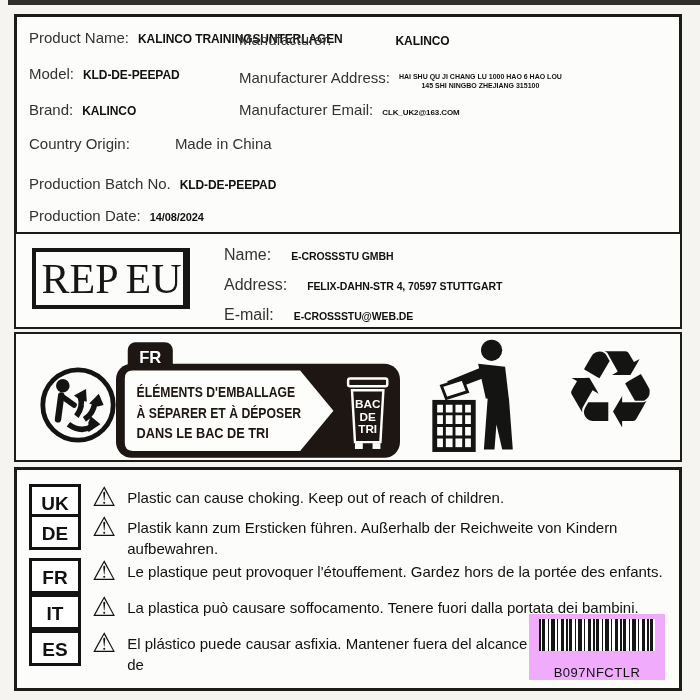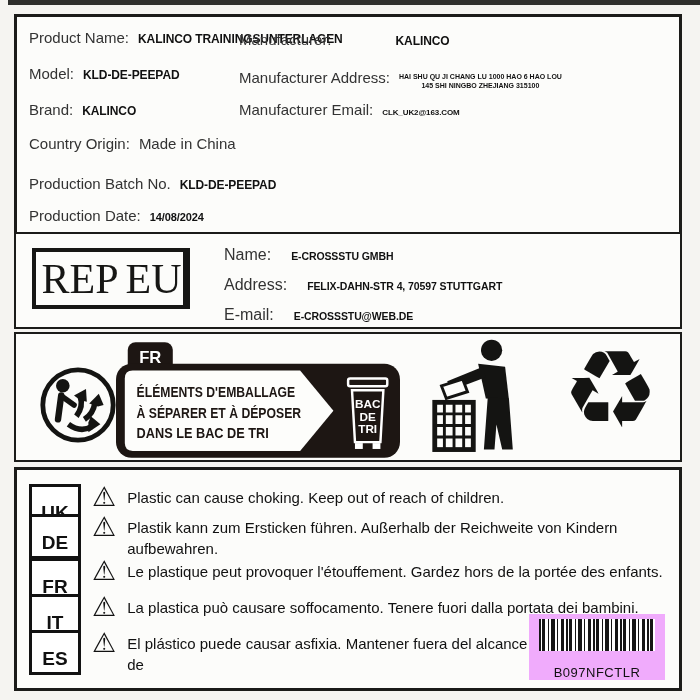--- a/index.html
+++ b/index.html
@@ -8,21 +8,21 @@
   .top-bar{position:absolute;left:8px;top:0;right:0;height:5px;background:#2e2e2c;}
 
   .box{position:absolute;left:14px;width:668px;background:#fcfcfa;border:3px solid #1b1b19;box-sizing:border-box;}
   .box2,.box3{border-width:2px;}
 
   
   .box1{top:14px;height:272px;}
   .field{position:absolute;display:flex;align-items:baseline;gap:9px;white-space:nowrap;}
   .lbl{font-size:15px;font-weight:400;color:#333;}
   .val{font-size:12px;font-weight:bold;color:#111;letter-spacing:-.1px;}
-  .val-plain{font-size:15px;font-weight:400;color:#333;}
+  .val-plain{font-size:15px;font-weight:400;color:#333;margin-left:36px;}
   .val-2line{font-size:7px;font-weight:bold;color:#111;line-height:9px;text-align:center;align-self:center;margin-top:3px;}
   .f-product{left:12px;top:12px;} .f-model{left:12px;top:48px;} .f-brand{left:12px;top:84px;}
   .f-origin{left:12px;top:118px;} .f-batch{left:12px;top:158px;} .f-date{left:12px;top:190px;}
   .f-manu{left:222px;top:14px;} .f-manu .val{margin-left:55px;}
   .f-addr{left:222px;top:52px;align-items:flex-start;}
   .f-email{left:222px;top:84px;}
 
   
   .box2{top:232px;height:97px;}
   .eurep-logo{position:absolute;left:16px;top:14px;width:158px;height:61px;border:4px solid #161614;
@@ -38,21 +38,21 @@
 
   
   .box3{top:332px;height:130px;}
   .recycle-glyph{position:absolute;left:546px;top:-4px;font-family:"DejaVu Sans",sans-serif;
                  font-size:108px;line-height:1.12;color:#141412;}
 
   
   .box4{top:467px;height:224px;}
   .warn-row{position:absolute;left:12px;display:flex;align-items:flex-start;gap:11px;}
   .code-badge{border:3px solid #121212;background:#fff;min-width:38px;text-align:center;
-              font-size:19px;font-weight:bold;color:#111;padding:15px 4px 2px;box-sizing:content-box;}
+              font-size:19px;font-weight:bold;color:#111;padding:6px 4px 2px;box-sizing:content-box;}
   .warn-icon{font-family:"DejaVu Sans",sans-serif;font-size:27px;line-height:1;color:#111;margin-top:-1px;}
   .warn-text{font-size:15px;color:#111;line-height:1.42;max-width:540px;padding-top:3px;}
   .row-uk{top:14px;} .row-de{top:44px;} .row-fr{top:88px;} .row-it{top:124px;} .row-es{top:160px;}
   .row-es .warn-text{max-width:408px;}
 
   .barcode-box{position:absolute;right:14px;bottom:8px;width:136px;height:66px;background:#f0abfc;
                display:flex;flex-direction:column;align-items:center;justify-content:flex-start;padding-top:5px;box-sizing:border-box;gap:12px;}
   .bars{width:116px;height:40px;
         background:repeating-linear-gradient(90deg,
           #151515 0 2px,#fff 2px 3px,#151515 3px 6px,#fff 6px 9px,

